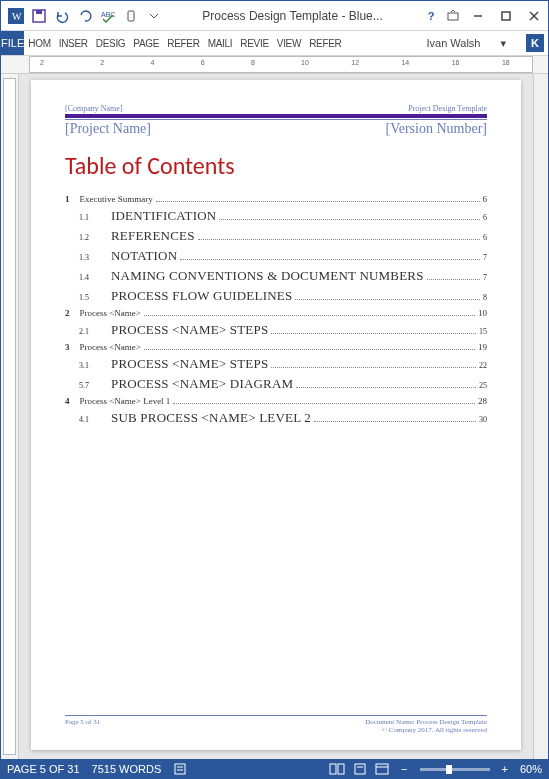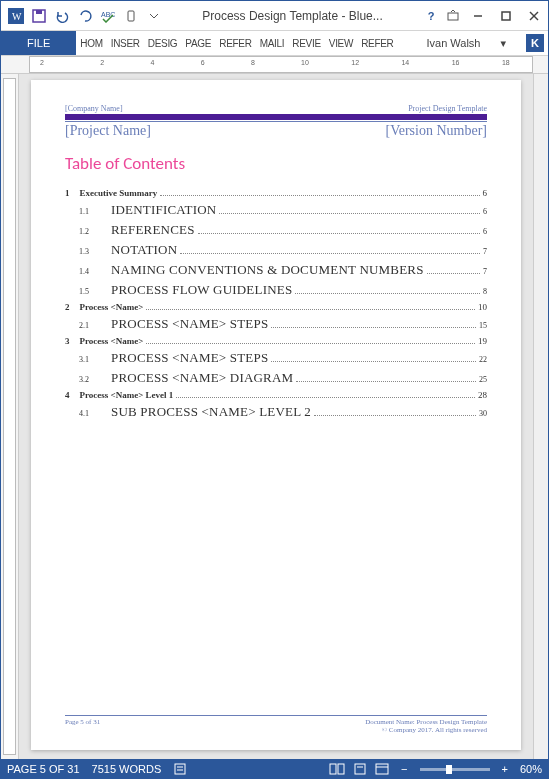--- a/index.html
+++ b/index.html
@@ -28,21 +28,21 @@
   height: 25px;
   background: #fff;
   display: flex;
   align-items: center;
   border-bottom: 1px solid #d4d4d4;
   font-size: 11px;
 }
 .file-tab {
   background: #2b579a;
   color: #fff;
-  padding: 5px 26px;
+  padding: 5px 0;
   height: 100%;
   display: flex;
   align-items: center;
   cursor: pointer;
   font-size: 11px;
 }
 .rtab { padding: 0 4px; color: #444; cursor: pointer; font-size: 10px; letter-spacing: -0.3px; }
 .user-area { margin-left: auto; display: flex; align-items: center; gap: 20px; padding-right: 4px; font-size: 11px; color: #444; }
 .user-badge { width: 18px; height: 18px; background: #2b579a; color: #fff; display: flex; align-items: center; justify-content: center; font-weight: bold; font-size: 11px; }
 
@@ -90,38 +90,38 @@
   font-family: "Times New Roman", serif;
   font-size: 9px;
   color: #333;
 }
 
 .hdr {
   display: flex;
   justify-content: space-between;
   font-size: 8px;
   color: #6a7eb8;
-  border-bottom: 6px solid #4c1d95;
+  border-bottom: 4px solid #4c1d95;
   padding-bottom: 1px;
   margin-bottom: 1px;
 }
 .hdr2 {
   display: flex;
   justify-content: space-between;
   font-size: 14px;
   color: #6a7eb8;
   border-top: 1px solid #6a7eb8;
   padding-top: 1px;
   margin-bottom: 14px;
 }
 
 .toc-title {
   font-family: "Segoe UI", Calibri, sans-serif;
-  font-size: 17px;
-  color: #ec4899;
+  font-size: 24px;
+  color: #b91c1c;
   font-weight: 400;
   margin-bottom: 14px;
 }
 
 .toc { font-size: 9px; }
 .toc-row {
   display: flex;
   align-items: baseline;
   margin: 4px 0;
   white-space: nowrap;
@@ -131,21 +131,21 @@
 .toc-sub { padding-left: 14px; font-size: 8px; }
 .toc-sub .toc-label { font-variant: small-caps; text-transform: uppercase; font-size: 13px; letter-spacing: 0.2px; }
 .toc-label { flex: 0 0 auto; }
 .toc-dots {
   flex: 1;
   border-bottom: 1px dotted #888;
   margin: 0 3px 2px 3px;
   height: 1px;
 }
 .toc-page { flex: 0 0 auto; }
-.toc-l1 .toc-label { font-weight: bold; }
+.toc-l1 .toc-label { font-weight: normal; }
 .toc-l1 .toc-num { font-weight: bold; }
 
 .page-footer {
   position: absolute;
   bottom: 16px;
   left: 34px; right: 34px;
   border-top: 1px solid #6a7eb8;
   padding-top: 2px;
   display: flex;
   justify-content: space-between;
@@ -361,21 +361,21 @@
             <span class="toc-dots"></span>
             <span class="toc-page">19</span>
           </div>
           <div class="toc-row toc-sub">
             <span class="toc-num">3.1</span>
             <span class="toc-label">Process &lt;Name&gt; Steps</span>
             <span class="toc-dots"></span>
             <span class="toc-page">22</span>
           </div>
           <div class="toc-row toc-sub">
-            <span class="toc-num">3.2</span>
+            <span class="toc-num">5.7</span>
             <span class="toc-label">Process &lt;Name&gt; Diagram</span>
             <span class="toc-dots"></span>
             <span class="toc-page">25</span>
           </div>
           <div class="toc-row toc-l1">
             <span class="toc-num">4</span>
             <span class="toc-label">Process &lt;Name&gt; Level 1</span>
             <span class="toc-dots"></span>
             <span class="toc-page">28</span>
           </div>

